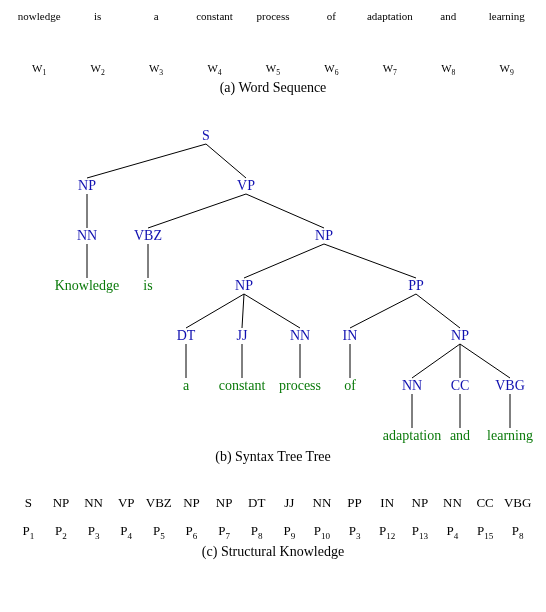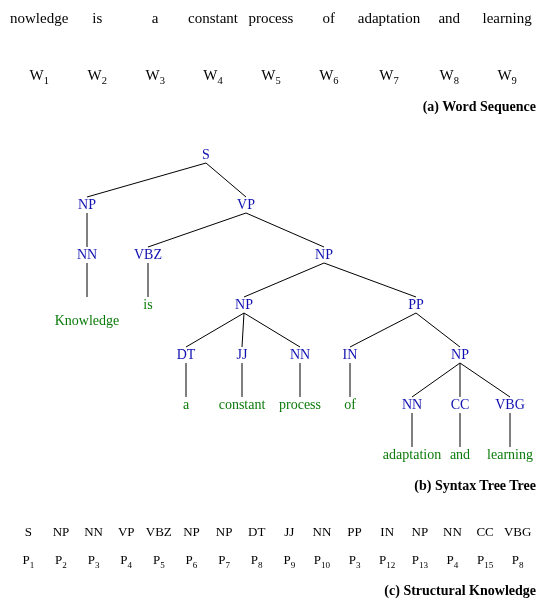--- a/index.html
+++ b/index.html
@@ -8,39 +8,39 @@
     font-family: "Times New Roman", serif;
     background: #fff;
     color: #000;
     width: 546px;
     box-sizing: border-box;
   }
   .word-row {
     display: flex;
     justify-content: space-between;
     padding: 0 -17px 0 -17px;
-    font-size: 15px;
+    font-size: 11px;
   }
   .word-cell {
     text-align: center;
     flex: 1;
   }
   .word-cell .word {
     display: block;
     margin-bottom: 12px;
   }
   .word-cell .wlabel {
     display: block;
     margin-top: 40px;
   }
   .caption {
-    text-align: right;
-    font-weight: bold;
+    text-align: center;
+    font-weight: normal;
     font-size: 14px;
-    margin-top: 13px;
+    margin-top: 3px;
     margin-bottom: 20px;
   }
   .tree-wrap {
     position: relative;
     width: 526px;
     height: 320px;
     margin-top: 30px;
   }
   .tree-wrap svg {
     position: absolute;
@@ -138,21 +138,21 @@
       <line x1="402" y1="268" x2="402" y2="302" stroke="#000" stroke-width="1"></line>
       <line x1="450" y1="268" x2="450" y2="302" stroke="#000" stroke-width="1"></line>
       <line x1="500" y1="268" x2="500" y2="302" stroke="#000" stroke-width="1"></line>
     </svg>
 <div class="node nt" style="left: 196px; top: 10px;">S</div>
     <div class="node nt" style="left: 77px; top: 60px;">NP</div>
     <div class="node nt" style="left: 236px; top: 60px;">VP</div>
     <div class="node nt" style="left: 77px; top: 110px;">NN</div>
     <div class="node nt" style="left: 138px; top: 110px;">VBZ</div>
     <div class="node nt" style="left: 314px; top: 110px;">NP</div>
-    <div class="node t" style="left: 77px; top: 160px; margin-top: 16px;">Knowledge</div>
+    <div class="node t" style="left: 77px; top: 160px;">Knowledge</div>
     <div class="node t" style="left: 138px; top: 160px;">is</div>
     <div class="node nt" style="left: 234px; top: 160px;">NP</div>
     <div class="node nt" style="left: 406px; top: 160px;">PP</div>
     <div class="node nt" style="left: 176px; top: 210px;">DT</div>
     <div class="node nt" style="left: 232px; top: 210px;">JJ</div>
     <div class="node nt" style="left: 290px; top: 210px;">NN</div>
     <div class="node nt" style="left: 340px; top: 210px;">IN</div>
     <div class="node nt" style="left: 450px; top: 210px;">NP</div>
     <div class="node t" style="left: 176px; top: 260px;">a</div>
     <div class="node t" style="left: 232px; top: 260px;">constant</div>

